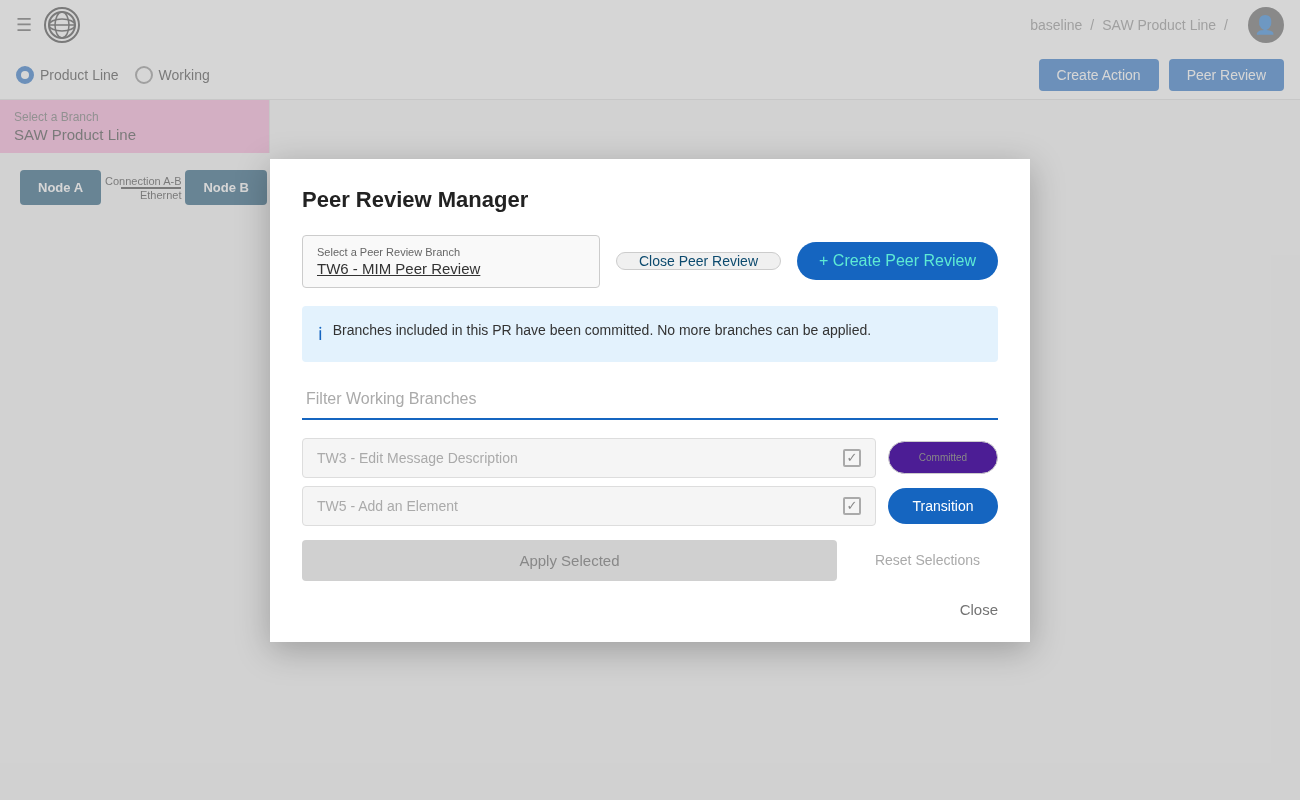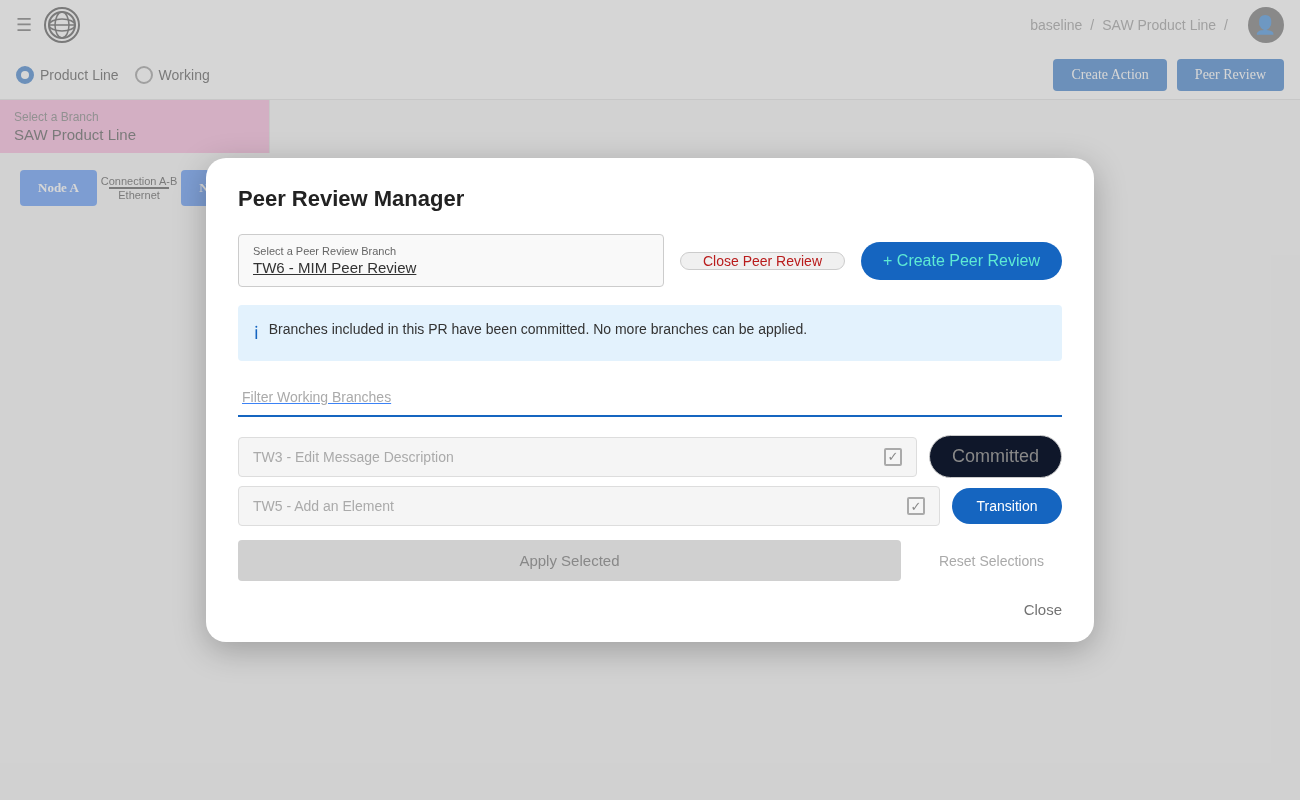--- a/index.html
+++ b/index.html
@@ -118,21 +118,20 @@
       display: flex;
       gap: 10px;
     }
     .btn-action {
       padding: 8px 18px;
       border-radius: 4px;
       border: none;
       cursor: pointer;
       font-size: 14px;
       font-weight: 500;
-      font-family: Liberation Serif, serif;
     }
     .btn-create-action {
       background: #1565c0;
       color: #fff;
     }
     .btn-peer-review {
       background: #1565c0;
       color: #fff;
     }
 
@@ -168,25 +167,25 @@
       align-items: center;
       gap: 0;
     }
     .node-box {
       padding: 10px 18px;
       border-radius: 4px;
       font-size: 13px;
       font-weight: 600;
       color: #fff;
     }
-    .node-green { background: #3b82f6; font-family: Liberation Serif, serif; }
+    .node-green { background: #0c4a6e; }
     .node-connection {
       display: flex;
       flex-direction: column;
-      align-items: center;
+      align-items: flex-end;
       font-size: 11px;
       color: #333;
       padding: 0 4px;
     }
     .node-line {
       width: 60px;
       height: 2px;
       background: #333;
     }
 
@@ -198,22 +197,22 @@
       background: rgba(180,180,180,0.55);
       z-index: 10;
       display: flex;
       align-items: center;
       justify-content: center;
     }
 
     
     .modal {
       background: #fff;
-      border-radius: 20px;
-      width: 888px;
+      border-radius: 0;
+      width: 760px;
       max-height: 680px;
       padding: 28px 32px 24px 32px;
       box-shadow: 0 8px 32px rgba(0,0,0,0.25);
       position: relative;
     }
     .modal-title {
       font-size: 22px;
       font-weight: 600;
       color: #222;
       margin-bottom: 22px;
@@ -242,21 +241,21 @@
       color: #333;
       font-weight: 500;
       margin-top: 2px;
       text-decoration: underline;
     }
     .btn-close-pr {
       padding: 0 22px;
       border-radius: 24px;
       border: 1px solid #ccc;
       background: #f0f0f0;
-      color: #b91c1c;
+      color: #0c4a6e;
       font-size: 14px;
       cursor: pointer;
     }
     .btn-create-pr {
       padding: 10px 22px;
       border-radius: 24px;
       border: none;
       background: #1565c0;
       color: #5eead4;
       font-size: 16px;
@@ -289,24 +288,23 @@
     
     .filter-input-wrap {
       border-bottom: 2px solid #1565c0;
       margin-bottom: 18px;
     }
     .filter-input {
       width: 100%;
       border: none;
       outline: none;
       padding: 10px 4px;
-      font-size: 14px;
+      font-size: 16px;
       color: #3b82f6;
       background: transparent;
-      text-decoration: underline;
     }
     .filter-input::placeholder { color: #aaa; }
 
     
     .branch-list {
       margin-bottom: 14px;
     }
     .branch-row {
       display: flex;
       align-items: center;
@@ -335,23 +333,23 @@
       color: #888;
       flex-shrink: 0;
     }
     .branch-checkbox.checked { background: #f5f5f5; border-color: #aaa; }
     .checkmark { font-size: 13px; color: #888; }
 
     .btn-committed {
       padding: 10px 22px;
       border-radius: 24px;
       border: 1px solid #ccc;
-      background: #0f172a;
+      background: #4c1d95;
       color: #888;
-      font-size: 18px;
+      font-size: 10px;
       cursor: pointer;
       min-width: 110px;
       text-align: center;
     }
     .btn-transition {
       padding: 10px 22px;
       border-radius: 24px;
       border: none;
       background: #1565c0;
       color: #fff;
@@ -367,21 +365,21 @@
       justify-content: space-between;
       font-size: 13px;
       color: #555;
       margin-bottom: 16px;
       padding: 0 2px;
     }
 
     
     .modal-bottom {
       display: flex;
-      align-items: flex-end;
+      align-items: flex-start;
       gap: 20px;
     }
     .btn-apply-selected {
       flex: 1;
       padding: 12px;
       border-radius: 4px;
       border: none;
       background: #d0d0d0;
       color: #888;
       font-size: 15px;

